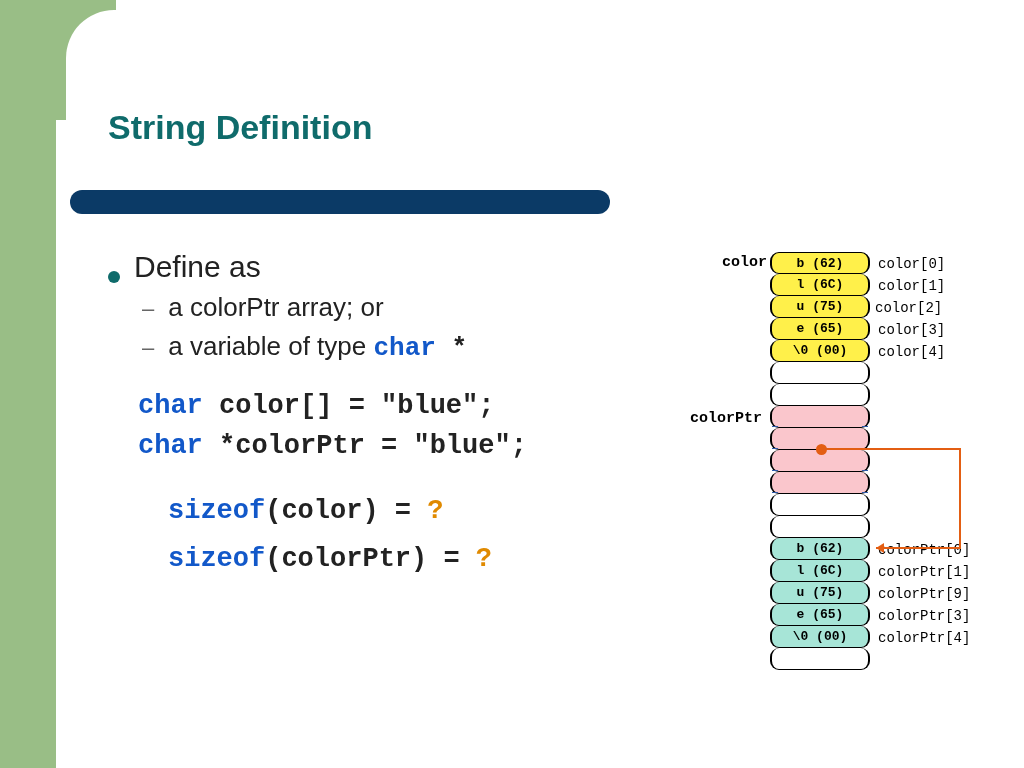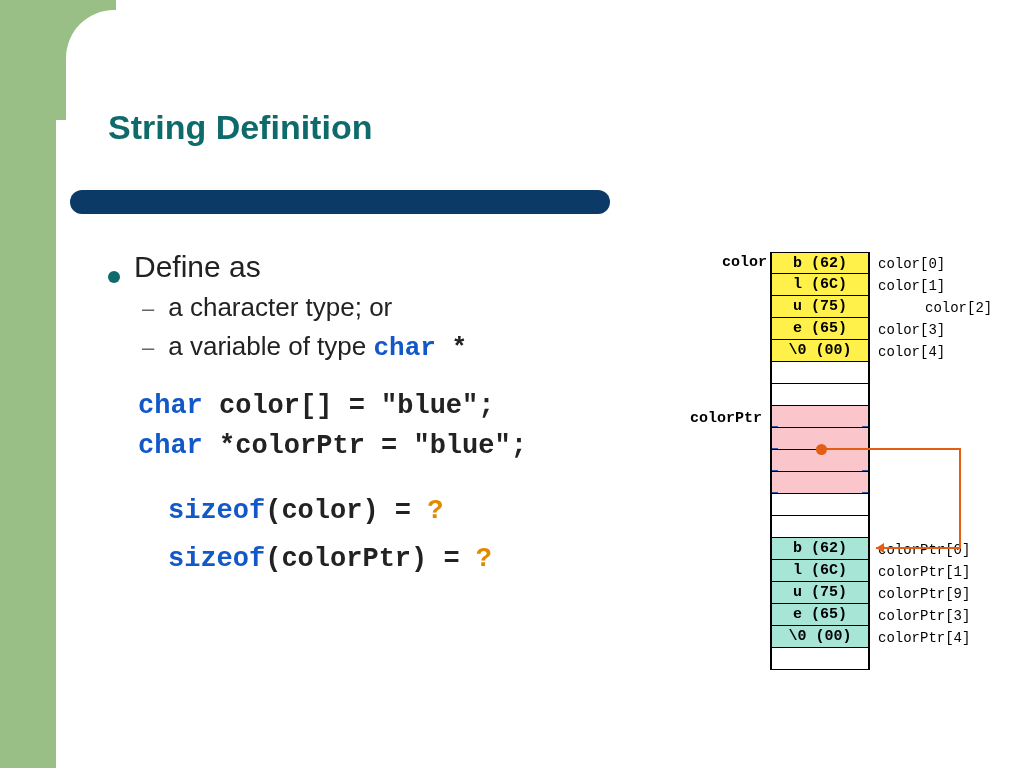--- a/index.html
+++ b/index.html
@@ -68,25 +68,26 @@
     position: absolute;
     left: 770px; top: 252px;
     width: 100px;
     font-family: "Courier New", monospace;
   }
   .cell {
     height: 22px;
     border-left: 2px solid #000;
     border-right: 2px solid #000;
     border-bottom: 1px solid #000;
-    font-size: 15px;
+    font-size: 13px;
     font-weight: bold;
     text-align: center;
     line-height: 21px;
     position: relative;
+    border-radius: 9px;
   }
   .cell.first-top { border-top: 1px solid #000; }
   .cell.yellow { background: #FFF04A; }
   .cell.pink   { background: #FAC6CC; }
   .cell.teal   { background: #A7E5D7; }
   .cell.empty  { background: #fff; }
   .ptr-tick { position: absolute; left: 0; bottom: 0; width: 6px; height: 1px; background: #2E5AAA; }
   .ptr-tick-r { position: absolute; right: 0; bottom: 0; width: 6px; height: 1px; background: #2E5AAA; }
 
   .var-label {
@@ -126,21 +127,21 @@
 <div class="title">String Definition</div>
 <div class="accent-bar"></div>
 
 <div class="content">
   <div class="bullet-row">
     <span class="disc"></span>
     <span class="l1">Define as</span>
   </div>
   <div class="bullet-row">
     <span class="dash">–</span>
-    <span class="l2">a character type; or</span>
+    <span class="l2">a colorPtr array; or</span>
   </div>
   <div class="bullet-row">
     <span class="dash">–</span>
     <span class="l2">
       <span>a variable of type </span><span class="code kw">char</span><span class="code"> *</span>
     </span>
   </div>
 
   <div class="decl code">
     <div class="decl-line">
@@ -198,21 +199,21 @@
   <div class="cell teal">e (65)</div>
   <div class="cell teal">\0 (00)</div>
   <div class="cell empty"></div>
 </div>
 
 <div class="var-label" style="left:695px; top:254px; width:72px;">color</div>
 <div class="var-label" style="left:660px; top:410px; width:102px;">colorPtr</div>
 
 <div class="idx-label" style="left:878px; top:256px;">color[0]</div>
 <div class="idx-label" style="left:878px; top:278px;">color[1]</div>
-<div class="idx-label" style="left:925px; top:300px;">color[2]</div>
+<div class="idx-label" style="left:875px; top:300px;">color[2]</div>
 <div class="idx-label" style="left:878px; top:322px;">color[3]</div>
 <div class="idx-label" style="left:878px; top:344px;">color[4]</div>
 
 <div class="idx-label" style="left:878px; top:542px;">colorPtr[0]</div>
 <div class="idx-label" style="left:878px; top:564px;">colorPtr[1]</div>
 <div class="idx-label" style="left:878px; top:586px;">colorPtr[9]</div>
 <div class="idx-label" style="left:878px; top:608px;">colorPtr[3]</div>
 <div class="idx-label" style="left:878px; top:630px;">colorPtr[4]</div>
 
 <div class="dot" style="left:816px; top:444px;"></div>

